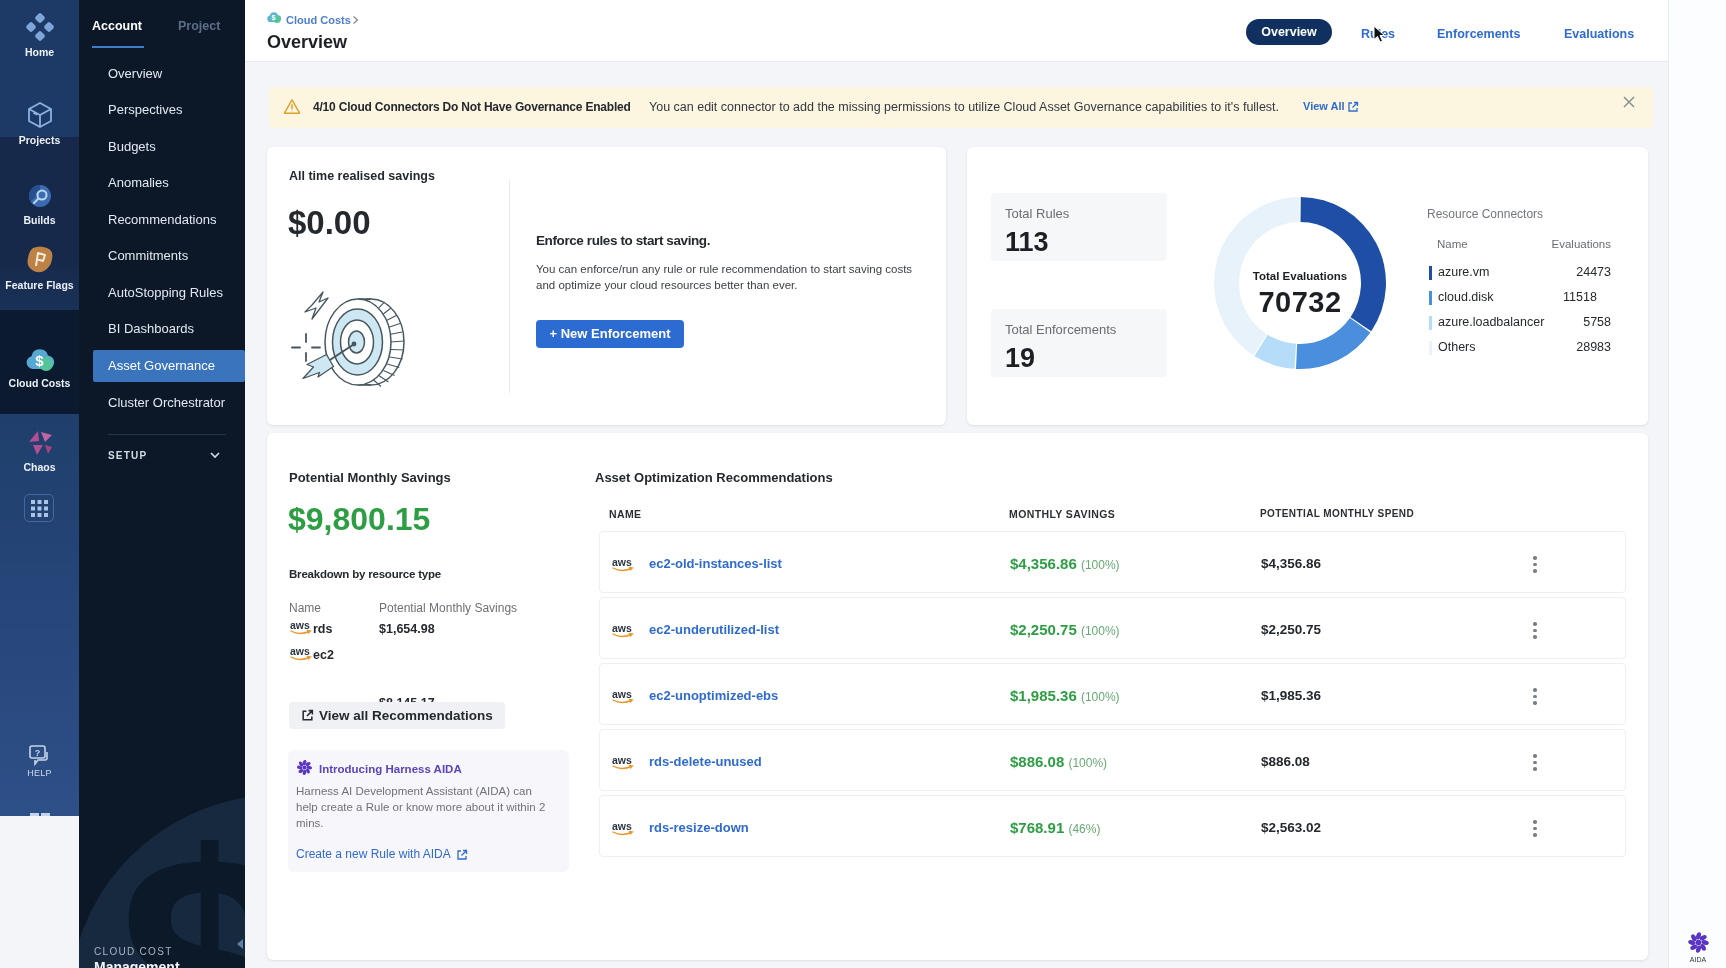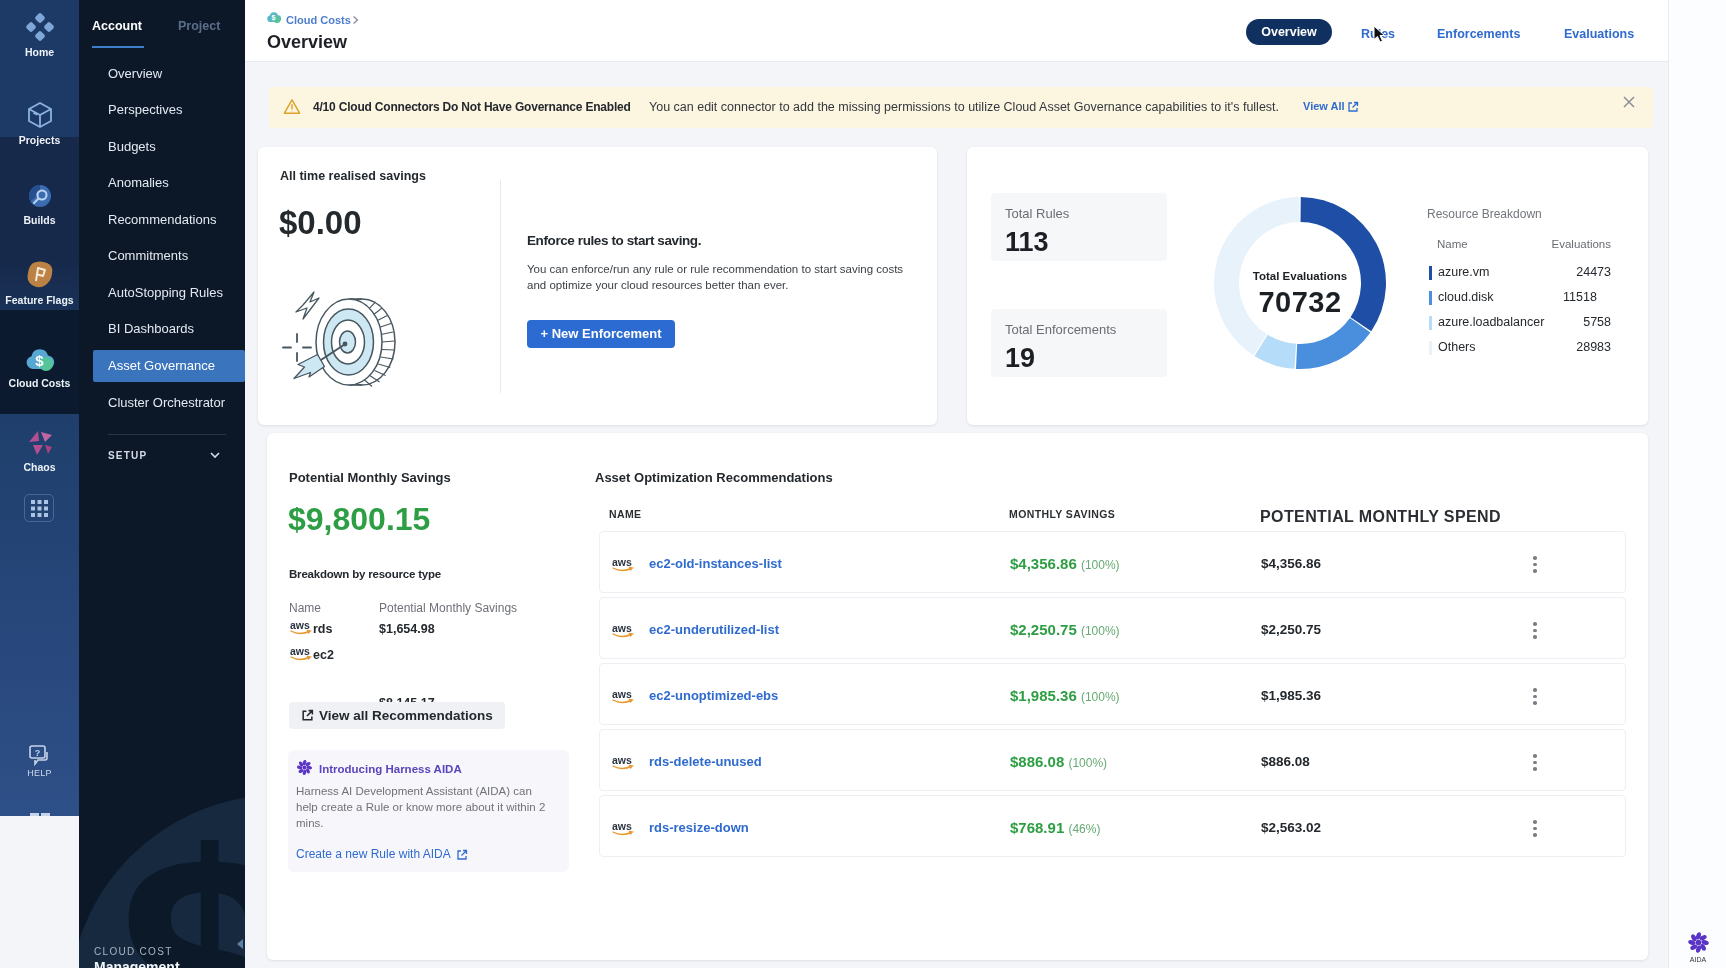--- a/index.html
+++ b/index.html
@@ -24,21 +24,21 @@
 
 #rightstrip{position:absolute;left:1668px;top:0;width:58px;height:968px;background:#fcfdfe;border-left:1px solid #e8ebef;}
 
 #header{position:absolute;left:245px;top:0;width:1423px;height:62px;background:#fff;border-bottom:1px solid #e6e9ed;}
 .navtab{position:absolute;top:27px;color:#2f6bd0;font-size:12.5px;font-weight:bold;}
 #pill{position:absolute;left:1001px;top:19px;width:86px;height:26px;background:#10305f;border-radius:13px;color:#fff;font-size:12.5px;font-weight:bold;text-align:center;line-height:26px;}
 
 #banner{position:absolute;left:269px;top:87px;width:1384px;height:41px;background:#fcf5e0;border-radius:4px;}
 
 .card{position:absolute;background:#fff;border-radius:6px;box-shadow:0 1px 3px rgba(20,30,50,.1);}
-#card1{left:258px;top:147px;width:679px;height:278px;}
+#card1{left:267px;top:147px;width:679px;height:278px;}
 #card2{left:967px;top:147px;width:681px;height:278px;}
 #card3{left:267px;top:433px;width:1381px;height:527px;}
 .graybox{position:absolute;background:#f6f7f9;border-radius:4px;}
 .kebab{position:absolute;width:4px;color:#7a7e85;}
 .kebab i{display:block;width:3.5px;height:3.5px;border-radius:50%;background:#7a7e85;margin:0 0 3px 0;}
 .rowcard{position:absolute;left:332px;width:1027px;height:62px;background:#fff;border:1px solid #edeff2;border-radius:4px;}
 </style>
 </head>
 <body>
 <div id="leftnav">
@@ -64,21 +64,21 @@
   </div>
   <div class="mod" style="top:182px;">
     <svg width="28" height="28" viewBox="0 0 28 28">
         <circle cx="14" cy="14" r="11" fill="#3c6cb0"></circle>
         <path d="M14 3 A11 11 0 0 0 4.5 19.5 L10 14.5 A4 4 0 0 1 14 9 Z" fill="#274f8d"></path>
         <circle cx="16" cy="13" r="4.5" fill="none" stroke="#bcd6f2" stroke-width="2"></circle>
         <path d="M12.5 16.5 L8 21" stroke="#bcd6f2" stroke-width="2" stroke-linecap="round"></path>
       </svg>
     Builds
   </div>
-  <div class="mod" style="top:260px;">
+  <div class="mod" style="top:245px;">
     <svg width="30" height="30" viewBox="0 0 30 30">
         <path d="M8 3 Q15 0 22 3 Q29 6 27 14 Q26 22 19 26 Q13 29 7 25 Q1 21 3 13 Q4 6 8 3Z" fill="#bc8144"></path>
         <g stroke="#f6ead8" stroke-width="2" fill="none" stroke-linejoin="round">
           <path d="M11 21 L13 8 L20 10 L18 16 L11 14"></path>
         </g>
       </svg>
     Feature Flags
   </div>
   <div class="mod" style="top:347px;">
     <svg width="32" height="26" viewBox="0 0 32 26">
@@ -259,21 +259,21 @@
     <div style="position:absolute;left:14px;top:34px;font-size:27px;font-weight:bold;color:#1c2025;">19</div>
   </div>
   <svg style="position:absolute;left:245px;top:48px;" width="176" height="176" viewBox="0 0 176 176">
     <path d="M88.75 2.00 A86 86 0 0 1 159.25 136.16 L138.54 122.16 A61 61 0 0 0 88.53 27.00 Z" fill="#1e4ea6"></path>
     <path d="M158.40 137.40 A86 86 0 0 1 83.98 173.91 L85.15 148.93 A61 61 0 0 0 137.93 123.04 Z" fill="#4a8ede"></path>
     <path d="M82.48 173.82 A86 86 0 0 1 42.44 160.94 L55.69 139.74 A61 61 0 0 0 84.08 148.87 Z" fill="#b5dcf8"></path>
     <path d="M41.18 160.14 A86 86 0 0 1 87.25 2.00 L87.47 27.00 A61 61 0 0 0 54.79 139.17 Z" fill="#e8f2fb"></path>
   </svg>
   <div style="position:absolute;left:263px;top:123px;width:140px;text-align:center;font-size:11.5px;font-weight:bold;color:#1c2025;">Total Evaluations</div>
   <div style="position:absolute;left:263px;top:139px;width:140px;text-align:center;font-size:29px;letter-spacing:.5px;font-weight:bold;color:#1c2025;">70732</div>
-  <div style="position:absolute;left:460px;top:60px;font-size:12px;color:#72767d;">Resource Breakdown</div>
+  <div style="position:absolute;left:460px;top:60px;font-size:12px;color:#72767d;">Resource Connectors</div>
   <div style="position:absolute;left:470px;top:91px;font-size:11.5px;color:#696d74;">Name</div>
   <div style="position:absolute;left:540px;top:91px;width:104px;text-align:right;font-size:11.5px;color:#696d74;">Evaluations</div>
   <div style="position:absolute;left:462px;top:119px;width:3px;height:14px;background:#1e4ea6;"></div>
   <div style="position:absolute;left:471px;top:118px;font-size:12.5px;color:#24292e;">azure.vm</div>
   <div style="position:absolute;left:540px;top:118px;width:104px;text-align:right;font-size:12.5px;color:#24292e;">24473</div>
   <div style="position:absolute;left:462px;top:144px;width:3px;height:14px;background:#4a8ede;"></div>
   <div style="position:absolute;left:471px;top:143px;font-size:12.5px;color:#24292e;">cloud.disk</div>
   <div style="position:absolute;left:561px;top:143px;width:104px;text-align:center;font-size:12.5px;color:#24292e;">11518</div>
   <div style="position:absolute;left:462px;top:169px;width:3px;height:14px;background:#b5dcf8;"></div>
   <div style="position:absolute;left:471px;top:168px;font-size:12.5px;color:#24292e;">azure.loadbalancer</div>
@@ -325,21 +325,21 @@
     <div style="position:absolute;left:8px;top:33px;width:250px;font-size:11.5px;line-height:16px;color:#6f7277;">Harness AI Development Assistant (AIDA) can help create a Rule or know more about it within 2 mins.</div>
     <div style="position:absolute;left:8px;top:97px;font-size:12px;color:#2f6bd0;">Create a new Rule with AIDA</div>
     <svg style="position:absolute;left:168px;top:99px;" width="12" height="12" viewBox="0 0 12 12" fill="none" stroke="#2f6bd0" stroke-width="1.3">
         <path d="M5 2 H2 V10 H10 V7"></path>
         <path d="M7 1.5 H10.5 V5 M10.5 1.5 L5.5 6.5"></path>
       </svg>
   </div>
   <div style="position:absolute;left:328px;top:37px;font-size:13px;font-weight:bold;color:#24292e;">Asset Optimization Recommendations</div>
   <div style="position:absolute;left:342px;top:75px;font-size:10.5px;font-weight:bold;color:#2b2f34;letter-spacing:.4px;">NAME</div>
   <div style="position:absolute;left:742px;top:75px;font-size:10.5px;font-weight:bold;color:#2b2f34;letter-spacing:.4px;">MONTHLY SAVINGS</div>
-  <div style="position:absolute;left:993px;top:75px;font-size:16px;font-weight:bold;color:#2b2f34;letter-spacing:.4px;">POTENTIAL MONTHLY SPEND</div>
+  <div style="position:absolute;left:993px;top:75px;font-size:10px;font-weight:bold;color:#2b2f34;letter-spacing:.4px;">POTENTIAL MONTHLY SPEND</div>
   <div class="rowcard" style="top:98px;">
     <svg style="position:absolute;left:11px;top:24px;" width="24" height="17" viewBox="0 0 24 17">
         <text x="1" y="10" font-size="10.5" font-weight="bold" fill="#2b3442" font-family="Liberation Sans">aws</text>
         <path d="M2 12 q9 5 19 0 l-2.5 -.5 m2.5 .5 l-1.5 2" stroke="#e8982e" stroke-width="1.4" fill="none" stroke-linecap="round"></path>
       </svg>
     <div style="position:absolute;left:49px;top:24px;font-size:13px;font-weight:bold;color:#2f6bce;">ec2-old-instances-list</div>
     <div style="position:absolute;left:410px;top:23px;font-size:15px;font-weight:bold;color:#2e9e44;">$4,356.86 <span style="font-size:12px;font-weight:normal;color:#67aa74;">(100%)</span></div>
     <div style="position:absolute;left:661px;top:24px;font-size:13.5px;font-weight:bold;color:#24292e;">$4,356.86</div>
     <div class="kebab" style="left:933px;top:24px;">
         <i></i>

